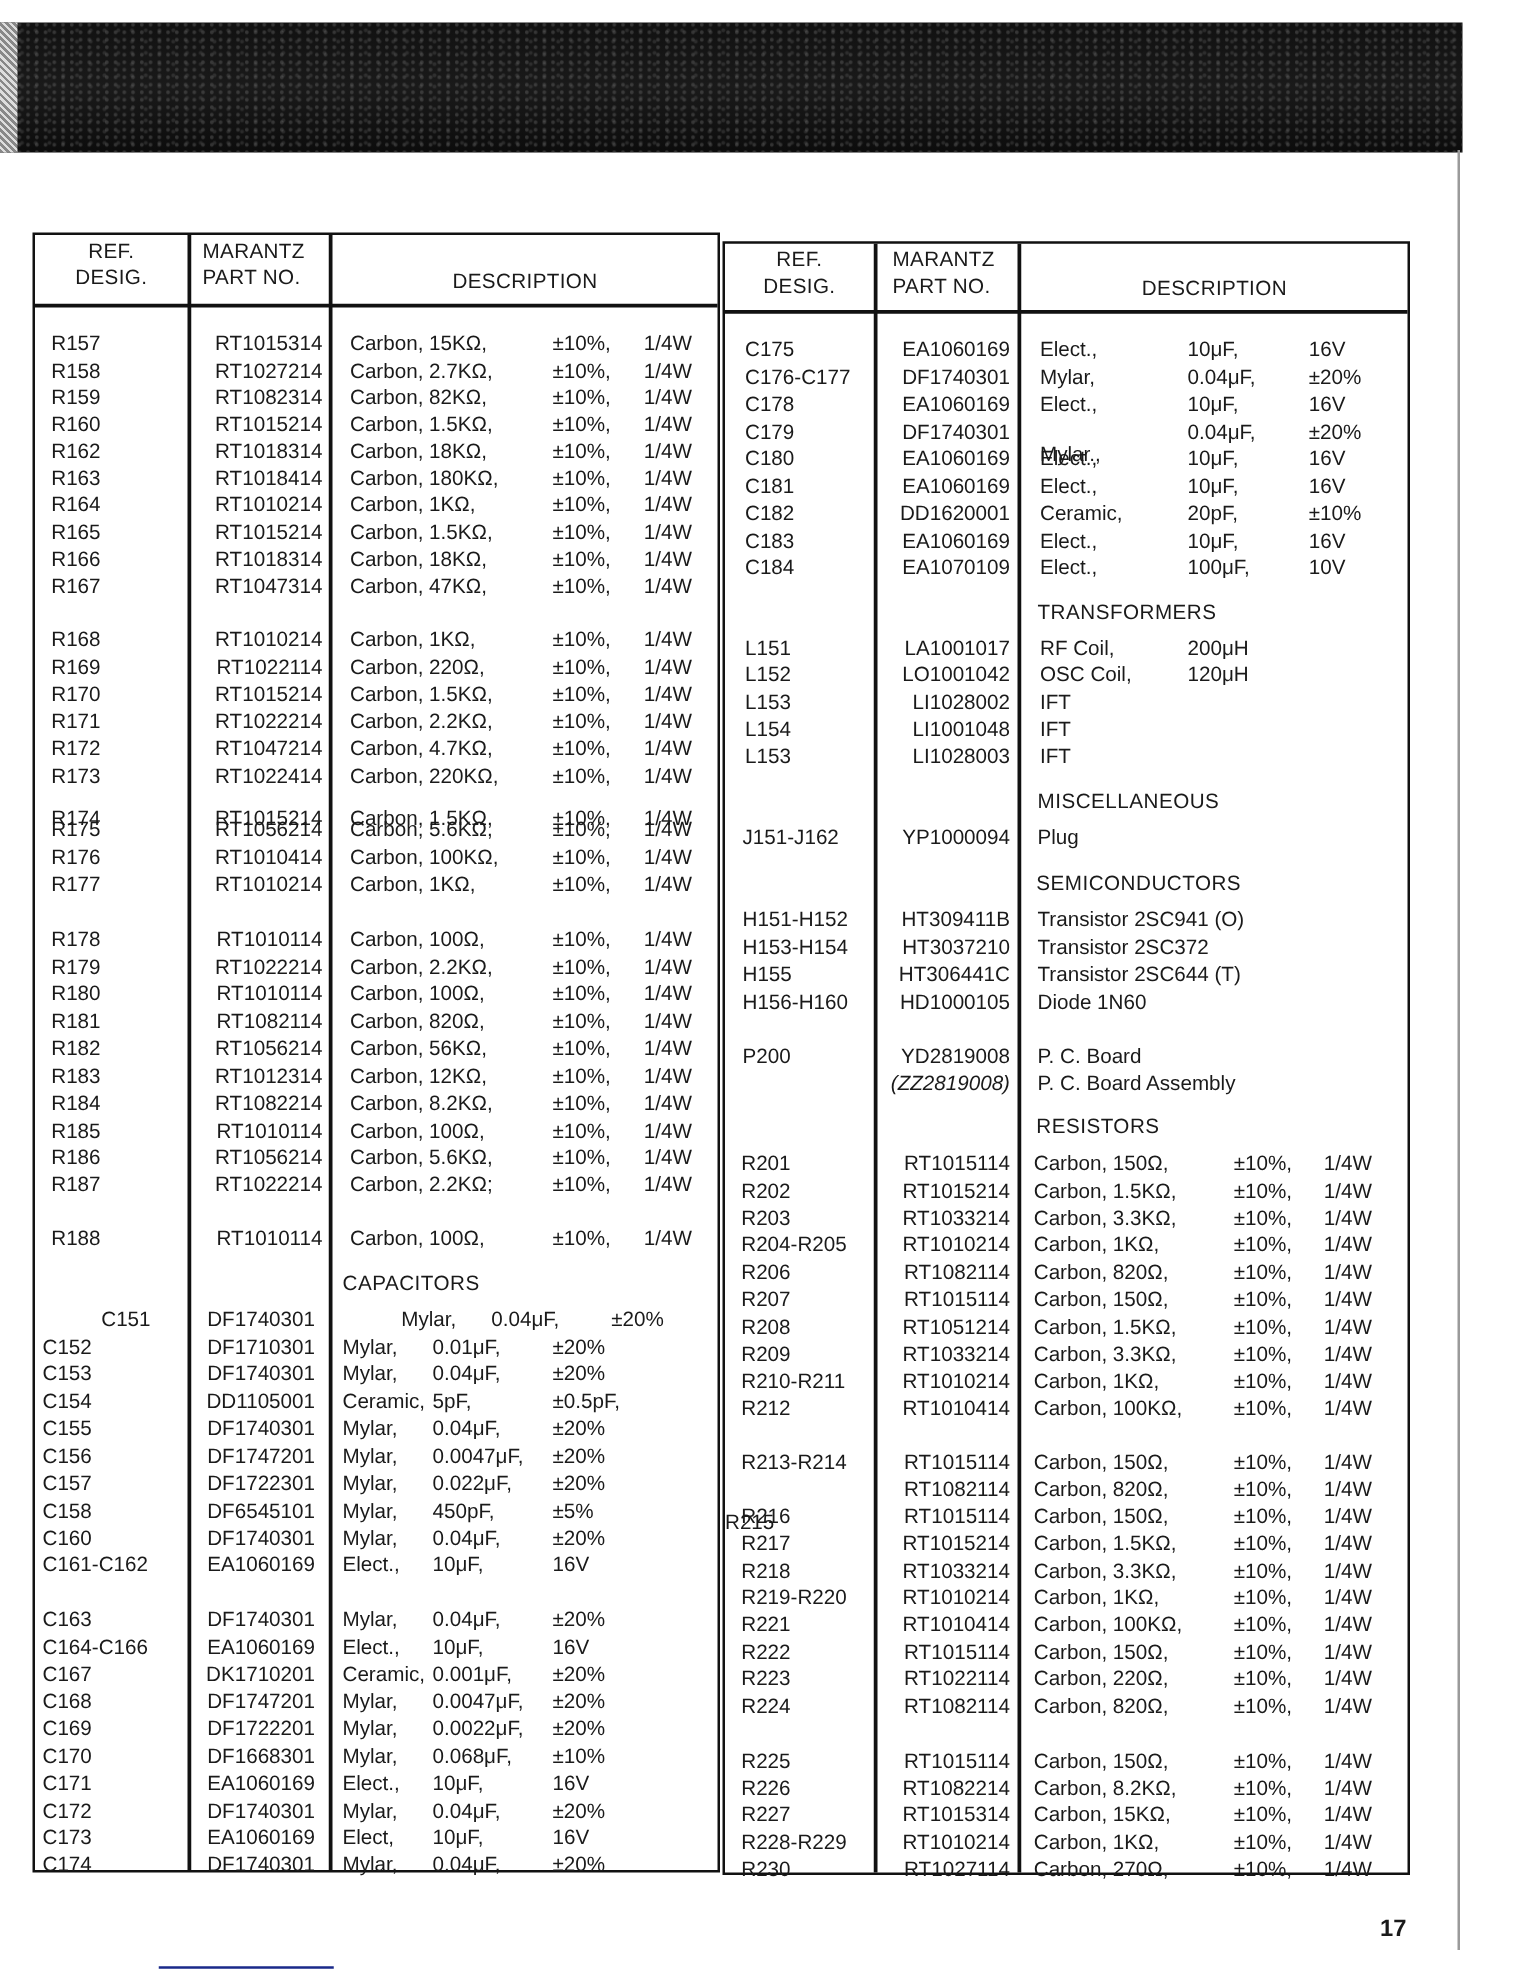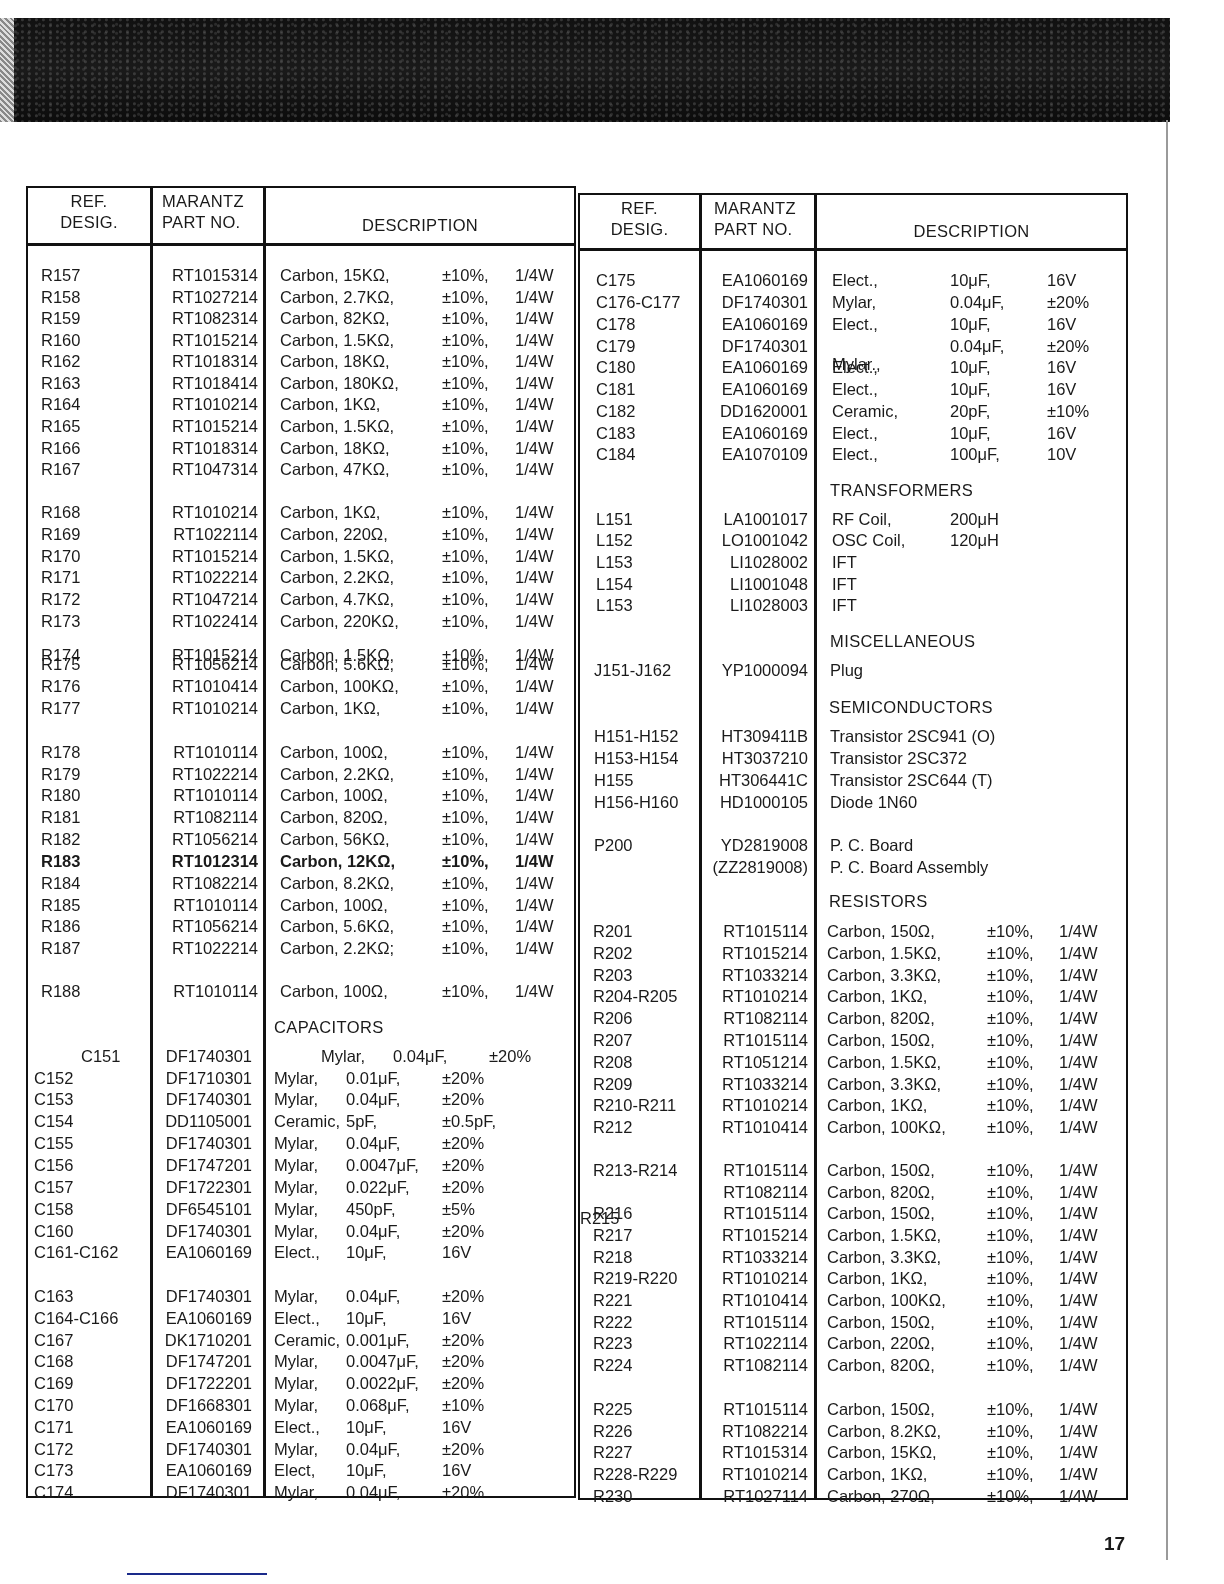--- a/index.html
+++ b/index.html
@@ -228,21 +228,21 @@
         <span style="left: 414px;">±10%,</span>
         <span style="left: 487px;">1/4W</span>
       </div>
       <div class="row" style="top: 640px;">
         <span style="left: 13px;">R182</span>
         <span class="pn" style="right: 316px;">RT1056214</span>
         <span style="left: 252px;">Carbon, 56KΩ,</span>
         <span style="left: 414px;">±10%,</span>
         <span style="left: 487px;">1/4W</span>
       </div>
-      <div class="row" style="top: 662px; font-weight: bold;">
+      <div class="row" style="top: 662px;">
         <span style="left: 13px;">R183</span>
         <span class="pn" style="right: 316px;">RT1012314</span>
         <span style="left: 252px;">Carbon, 12KΩ,</span>
         <span style="left: 414px;">±10%,</span>
         <span style="left: 487px;">1/4W</span>
       </div>
       <div class="row" style="top: 684px;">
         <span style="left: 13px;">R184</span>
         <span class="pn" style="right: 316px;">RT1082214</span>
         <span style="left: 252px;">Carbon, 8.2KΩ,</span>
@@ -553,21 +553,21 @@
         <span class="pn" style="right: 318px;">HD1000105</span>
         <span style="left: 250px;">Diode 1N60</span>
       </div>
       <div class="row" style="top: 639px;">
         <span style="left: 14px;">P200</span>
         <span class="pn" style="right: 318px;">YD2819008</span>
         <span style="left: 250px;">P. C. Board</span>
       </div>
       <div class="row" style="top: 661px;">
         <span style="left: 14px;"></span>
-        <span class="pn" style="right: 318px;">(ZZ2819008)</span>
+        <span class="pn" style="right: 318px; font-style: italic;">(ZZ2819008)</span>
         <span style="left: 250px;">P. C. Board Assembly</span>
       </div>
       <div class="row" style="top: 725px;">
         <span style="left: 13px;">R201</span>
         <span class="pn" style="right: 318px;">RT1015114</span>
         <span style="left: 247px;">Carbon, 150Ω,</span>
         <span style="left: 407px;">±10%,</span>
         <span style="left: 479px;">1/4W</span>
       </div>
       <div class="row" style="top: 747px;">

